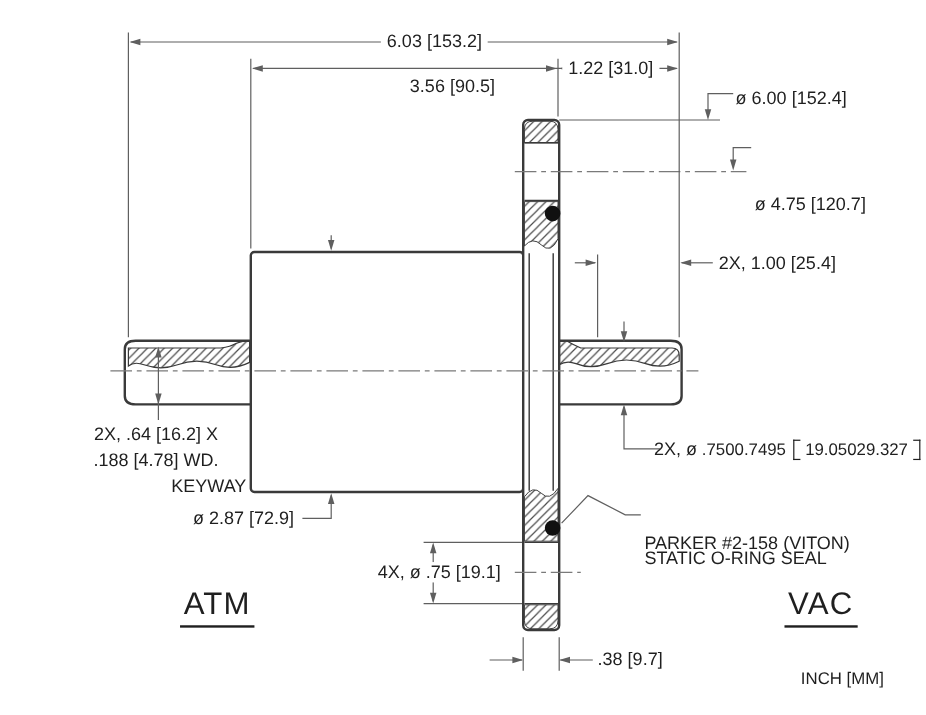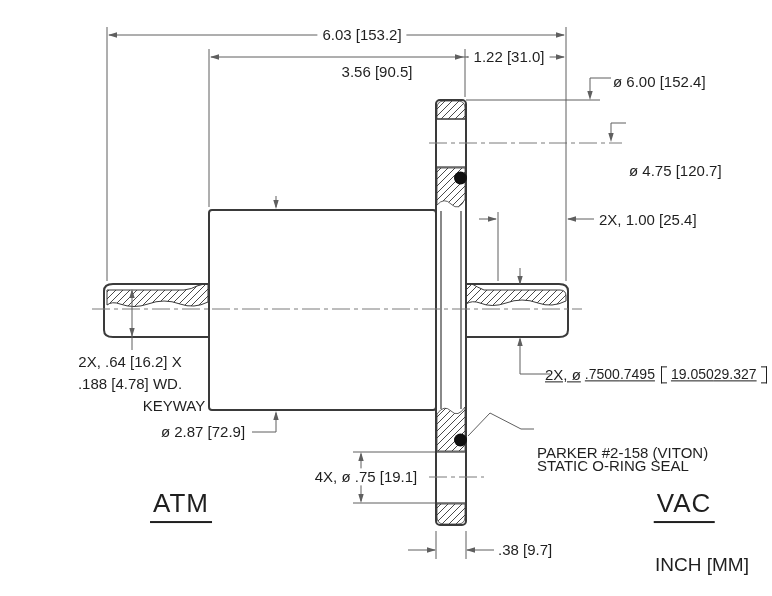--- a/index.html
+++ b/index.html
@@ -9,22 +9,22 @@
   }
   svg{position:absolute;left:0;top:0;}
   .txt{
     position:absolute;font-size:15px;white-space:nowrap;line-height:1.15;
     color:var(--text,#1f1f1f);
   }
   .ctr{transform:translate(-50%,-50%);text-align:center;}
   .vctr{transform:translateY(-50%);}
   .onLine{background:#fff;padding:0 5px;}
   .big{font-size:26px;letter-spacing:1px;border-bottom:2px solid var(--text,#1f1f1f);padding:0 3px 2px 3px;}
-  .units{font-size:19px;}
-  .row{display:flex;align-items:center;gap:4px;text-decoration:underline;}
+  .units{font-size:14px;}
+  .row{display:flex;align-items:center;gap:4px;}
   .stack{display:inline-flex;line-height:1.02;font-size:14px;text-align:left;}
   .brk{width:5px;align-self:stretch;border:1.6px solid var(--text,#1f1f1f);}
   .brk.l{border-right:none;margin-left:2px;}
   .brk.r{border-left:none;margin-right:2px;}
 </style>
 </head>
 <body>
 
 <div class="canvas">
 

